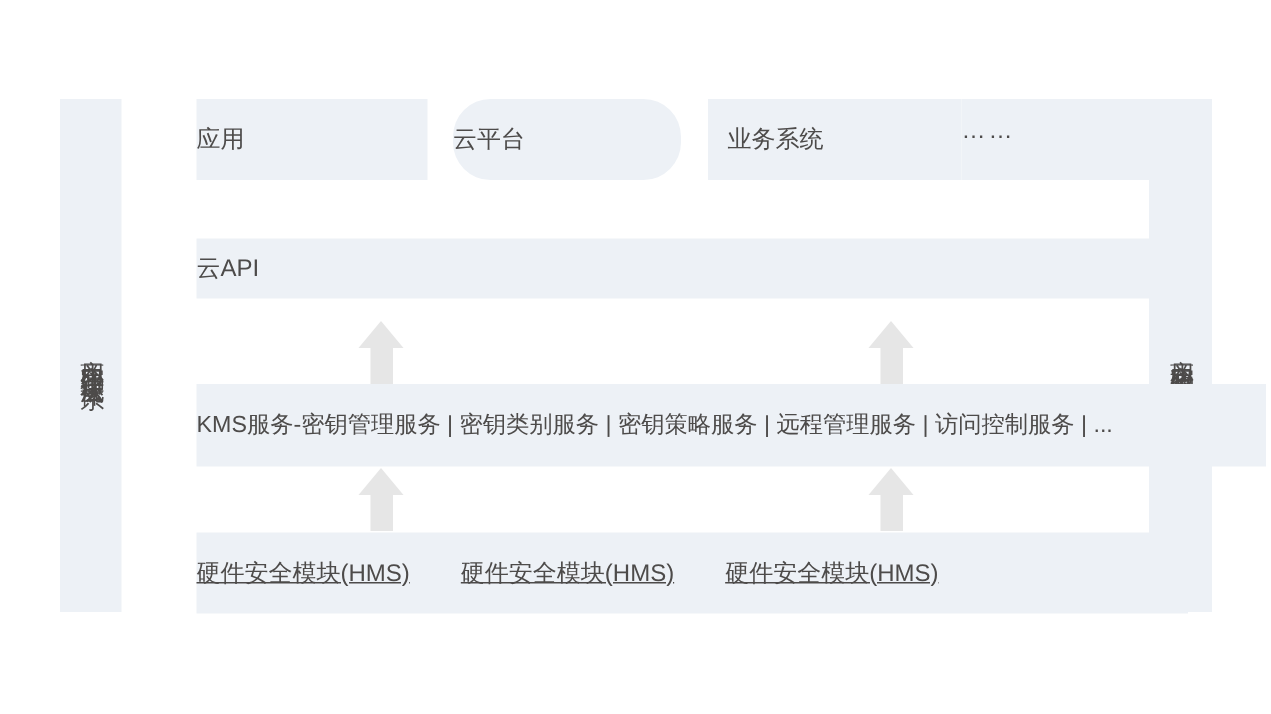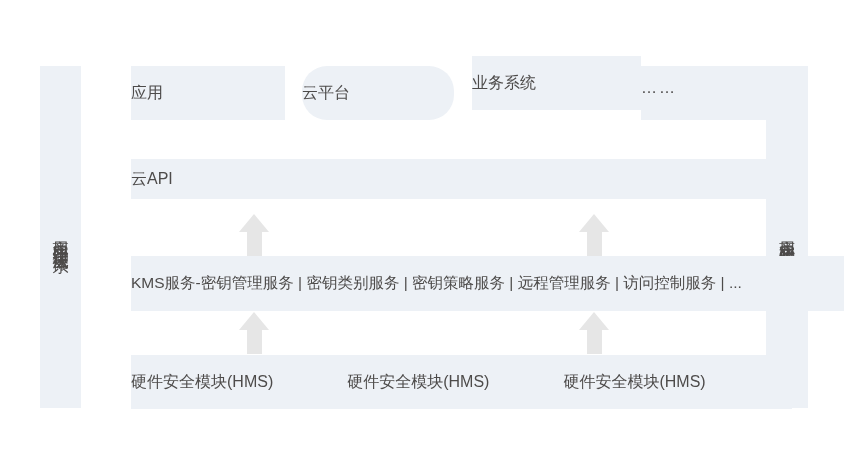--- a/index.html
+++ b/index.html
@@ -44,21 +44,21 @@
     letter-spacing: 2px;
     line-height: 1;
   }
   .ellipsis-text {
     position: relative;
     top: -5px;
     letter-spacing: 2px;
     font-size: 16px;
   }
   .kms-text { font-size: 15.5px; }
-  .hms-row { gap: 74px; }
+  .hms-row { gap: 34px; text-decoration: underline; }
   .arrow {
     position: absolute;
     width: 30px;
     height: 42px;
     display: flex;
     flex-direction: column;
     align-items: center;
   }
   .arrow-head {
     width: 0;
@@ -70,21 +70,21 @@
   .arrow-stem {
     width: 15px;
     height: 24px;
     background: var(--arrow);
   }
   
   .left-bar   { left: 40px;  top: 66px;  width: 41px;  height: 342px; }
   .right-bar  { left: 766px; top: 66px;  width: 42px;  height: 342px; }
   .app-box            { left: 92px;  top: 66px;  width: 154px; height: 54px; }
   .cloud-platform-box { left: 263px; top: 66px;  width: 152px; height: 54px; border-radius: 25px; }
-  .business-box       { left: 433px; top: 56px;  width: 169px; height: 54px; }
+  .business-box       { left: 433px; top: 66px;  width: 169px; height: 54px; padding-left: 13px; }
   .ellipsis-box       { left: 602px; top: 66px;  width: 151px; height: 54px; }
   .cloud-api-box      { left: 92px;  top: 159px; width: 661px; height: 40px; }
   .kms-box            { left: 92px;  top: 256px; width: 713px; height: 55px; }
   .hms-box            { left: 92px;  top: 355px; width: 661px; height: 54px; }
   .arrow-1 { left: 239px; top: 214px; }
   .arrow-2 { left: 579px; top: 214px; }
   .arrow-3 { left: 239px; top: 312px; }
   .arrow-4 { left: 579px; top: 312px; }
 </style>
 </head>

